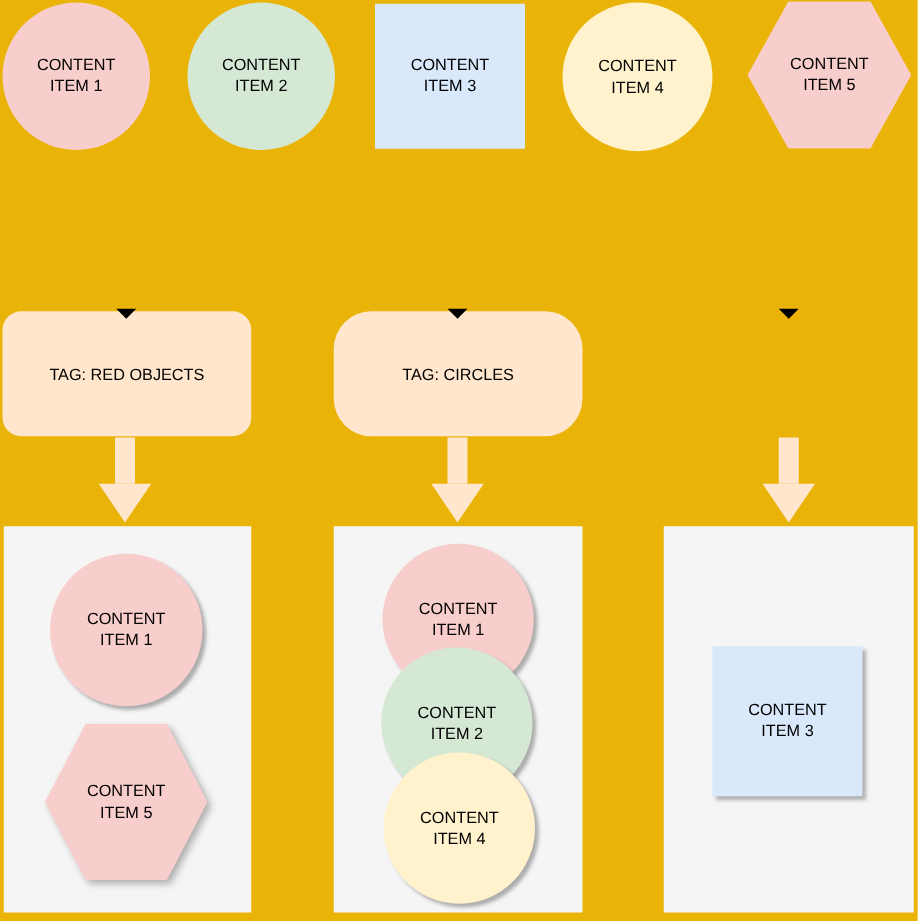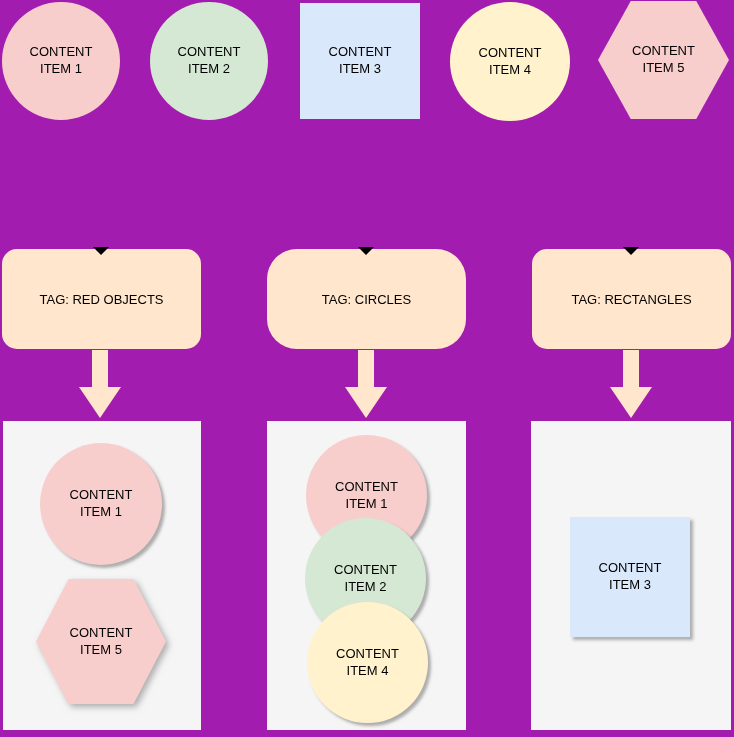--- a/index.html
+++ b/index.html
@@ -34,21 +34,21 @@
   .arrow-head {
     position:absolute; top:387px; width:0; height:0;
     border-left:21px solid transparent; border-right:21px solid transparent;
     border-top:31px solid #ffe6cc;
   }
   .group { position:absolute; top:421px; height:309px; }
 </style>
 </head>
 <body>
 
-<div class="stage" style="background-color: #a21caf;">
+<div class="stage" style="background-color: #eab308;">
 
   <div class="node shape-circle" style="left: 2px; top: 2px; width: 118px; height: 118px; background-color: rgb(248, 206, 204);">CONTENT
 ITEM 1</div>
 
   <div class="node shape-circle" style="left: 150px; top: 2px; width: 118px; height: 118px; background-color: rgb(213, 232, 212);">CONTENT
 ITEM 2</div>
 
   <div class="node" style="left: 300px; top: 3px; width: 120px; height: 116px; background-color: rgb(218, 232, 252);">CONTENT
 ITEM 3</div>
 
@@ -59,21 +59,20 @@
     <div class="node hex" style="background-color: rgb(248, 206, 204);">CONTENT
 ITEM 5</div>
   </div>
 
   <div class="tag" style="left: 2px; width: 199px; background-color: rgb(255, 230, 204);">TAG: RED OBJECTS</div>
   <div class="notch" style="left: 93px; border-top-color: rgb(0, 0, 0);"></div>
 
   <div class="tag" style="left: 267px; width: 199px; background-color: rgb(255, 230, 204); border-radius: 30px;">TAG: CIRCLES</div>
   <div class="notch" style="left: 358px; border-top-color: rgb(0, 0, 0);"></div>
 
-  <div class="tag" style="left: 532px; width: 199px; background-color: rgb(255, 230, 204);">TAG: RECTANGLES</div>
   <div class="notch" style="left: 623px; border-top-color: rgb(0, 0, 0);"></div>
 
   <div class="arrow-shaft" style="left: 92px; background-color: rgb(255, 230, 204);"></div>
   <div class="arrow-head" style="left: 79px; border-top-color: rgb(255, 230, 204);"></div>
 
   <div class="arrow-shaft" style="left: 358px; background-color: rgb(255, 230, 204);"></div>
   <div class="arrow-head" style="left: 345px; border-top-color: rgb(255, 230, 204);"></div>
 
   <div class="arrow-shaft" style="left: 623px; background-color: rgb(255, 230, 204);"></div>
   <div class="arrow-head" style="left: 610px; border-top-color: rgb(255, 230, 204);"></div>

